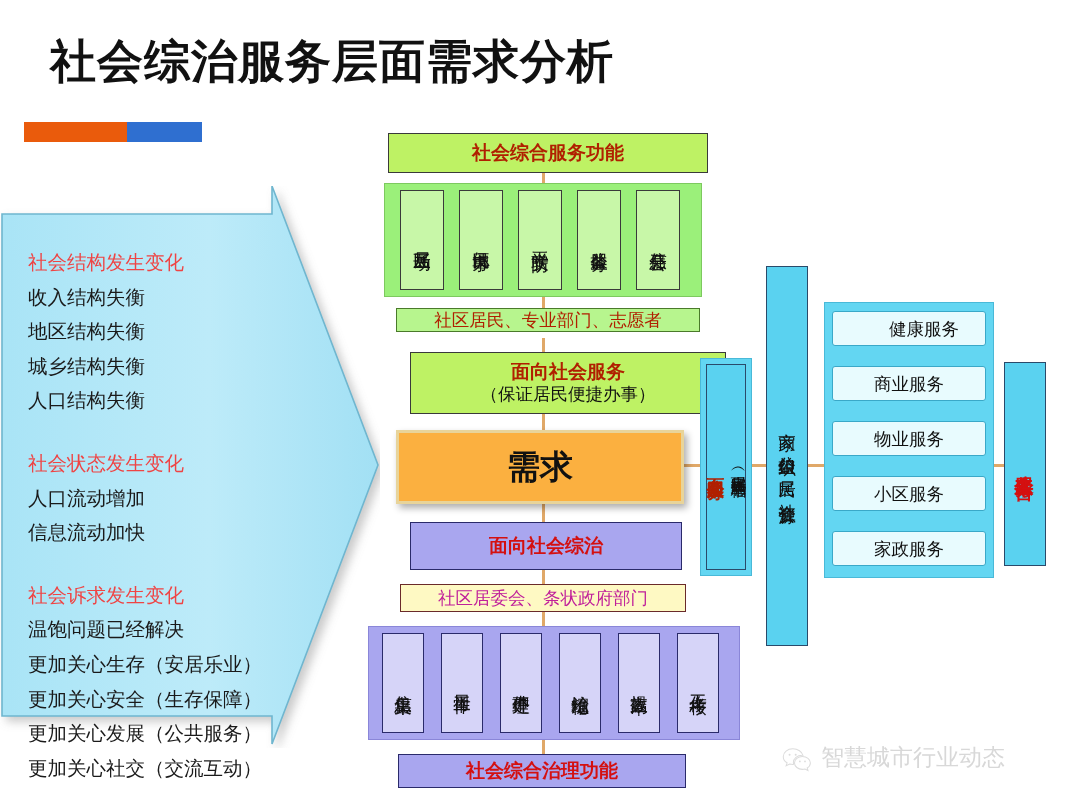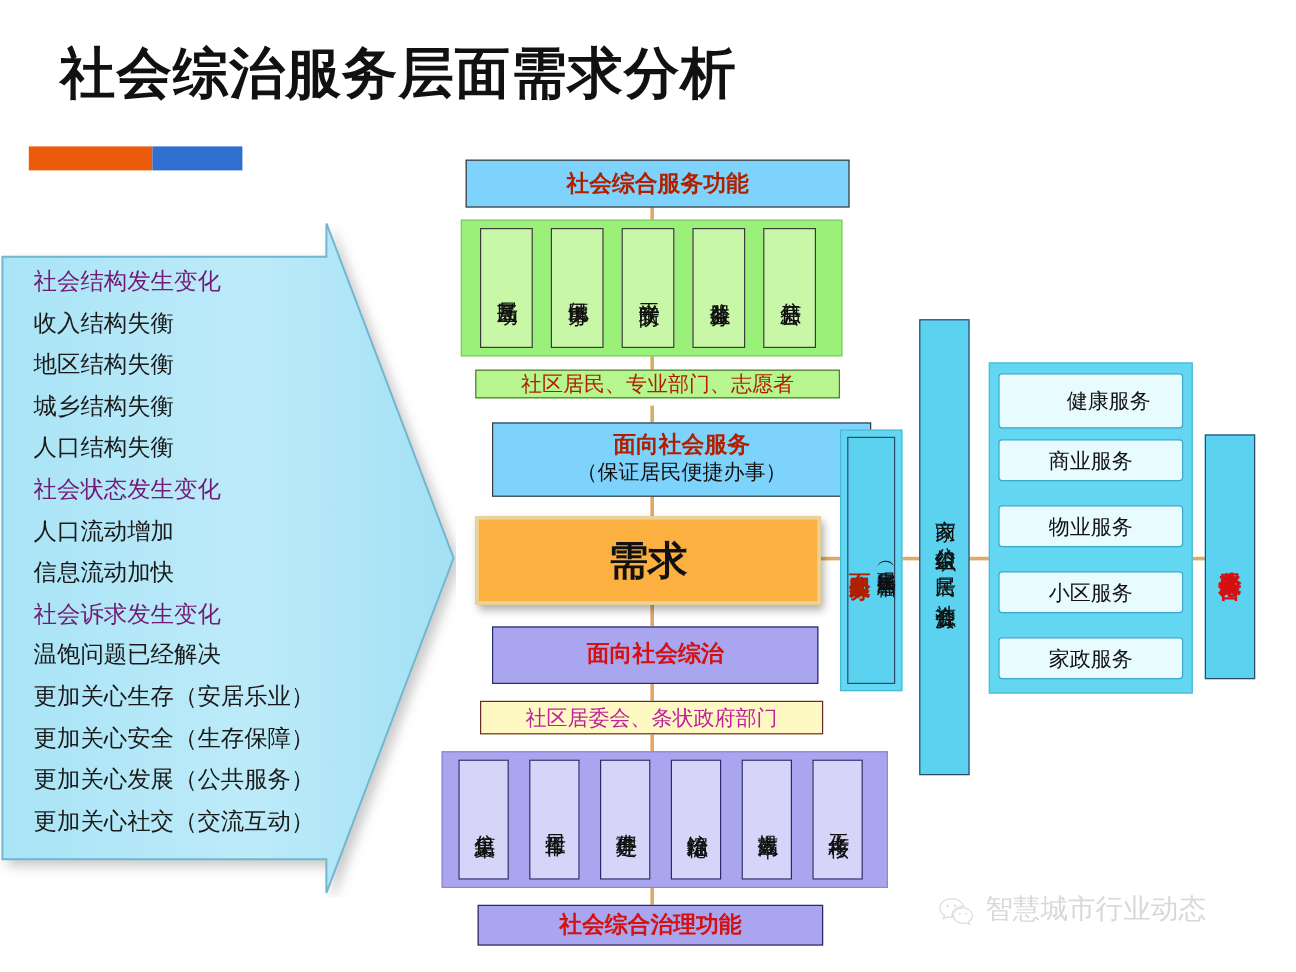--- a/index.html
+++ b/index.html
@@ -27,28 +27,28 @@
   
   .arrowwrap{position:absolute;left:0px;top:186px;width:380px;height:562px;}
   .arrowwrap svg{display:block;}
   .arrowtext{
     position:absolute;left:28px;top:32px;width:268px;
     font-size:19.5px;line-height:34.6px;color:#1a1a1a;
     font-family:"DejaVu Sans","Liberation Sans",sans-serif;
     white-space:nowrap;
   }
   .arrowtext div{height:34.6px;}
-  .arrowtext .hl{color:#701a75;}
+  .arrowtext .hl{color:#ef4444;margin-top:28px;}
 
   
   .box{position:absolute;box-sizing:border-box;display:flex;align-items:center;justify-content:center;text-align:center;}
   .bold{font-weight:bold;}
 
   .greenbox{
-    background:#7dd3fc;border:1.5px solid #3a3a3a;
+    background:#bef264;border:1.5px solid #3a3a3a;
   }
   .greenrow{
     background:#9bf07a;border:1px solid #7dc95f;
   }
   .greensub{
     background:#c8f7a8;border:1.5px solid #3a3a3a;
   }
   .greenlight{
     background:#b7f58e;border:1.5px solid #4a7a2a;
   }
@@ -203,21 +203,21 @@
   <div class="box cyanbox cn" style="left:706px;top:364px;width:40px;height:206px;flex-direction:row;justify-content:center;">
     <div class="vtext bold f17 darkred">面向公众服务</div>
     <div class="vtext f15 black">（实现居民满意幸福）</div>
   </div>
 
   <div class="box cyanbox cn f17 black" style="left:766px;top:266px;width:42px;height:380px;">
     <div class="vtext">商家  公益组织  居民  社会资源</div>
   </div>
 
   <div class="box cyanpanel" style="left:824px;top:302px;width:170px;height:276px;"></div>
-  <div class="box whiteservice cn f17 black" style="left:832px;top:311px;width:154px;height:46px;padding-left:30px;">健康服务</div>
+  <div class="box whiteservice cn f17 black" style="left:832px;top:311px;width:154px;height:35px;padding-left:30px;">健康服务</div>
   <div class="box whiteservice cn f17 black" style="left:832px;top:366px;width:154px;height:35px;">商业服务</div>
   <div class="box whiteservice cn f17 black" style="left:832px;top:421px;width:154px;height:35px;">物业服务</div>
   <div class="box whiteservice cn f17 black" style="left:832px;top:476px;width:154px;height:35px;">小区服务</div>
   <div class="box whiteservice cn f17 black" style="left:832px;top:531px;width:154px;height:35px;">家政服务</div>
 
   <div class="box cyanbox cn" style="left:1004px;top:362px;width:42px;height:204px;">
     <div class="vtext bold f19 red">公众服务平台</div>
   </div>
 
   <div class="watermark">

